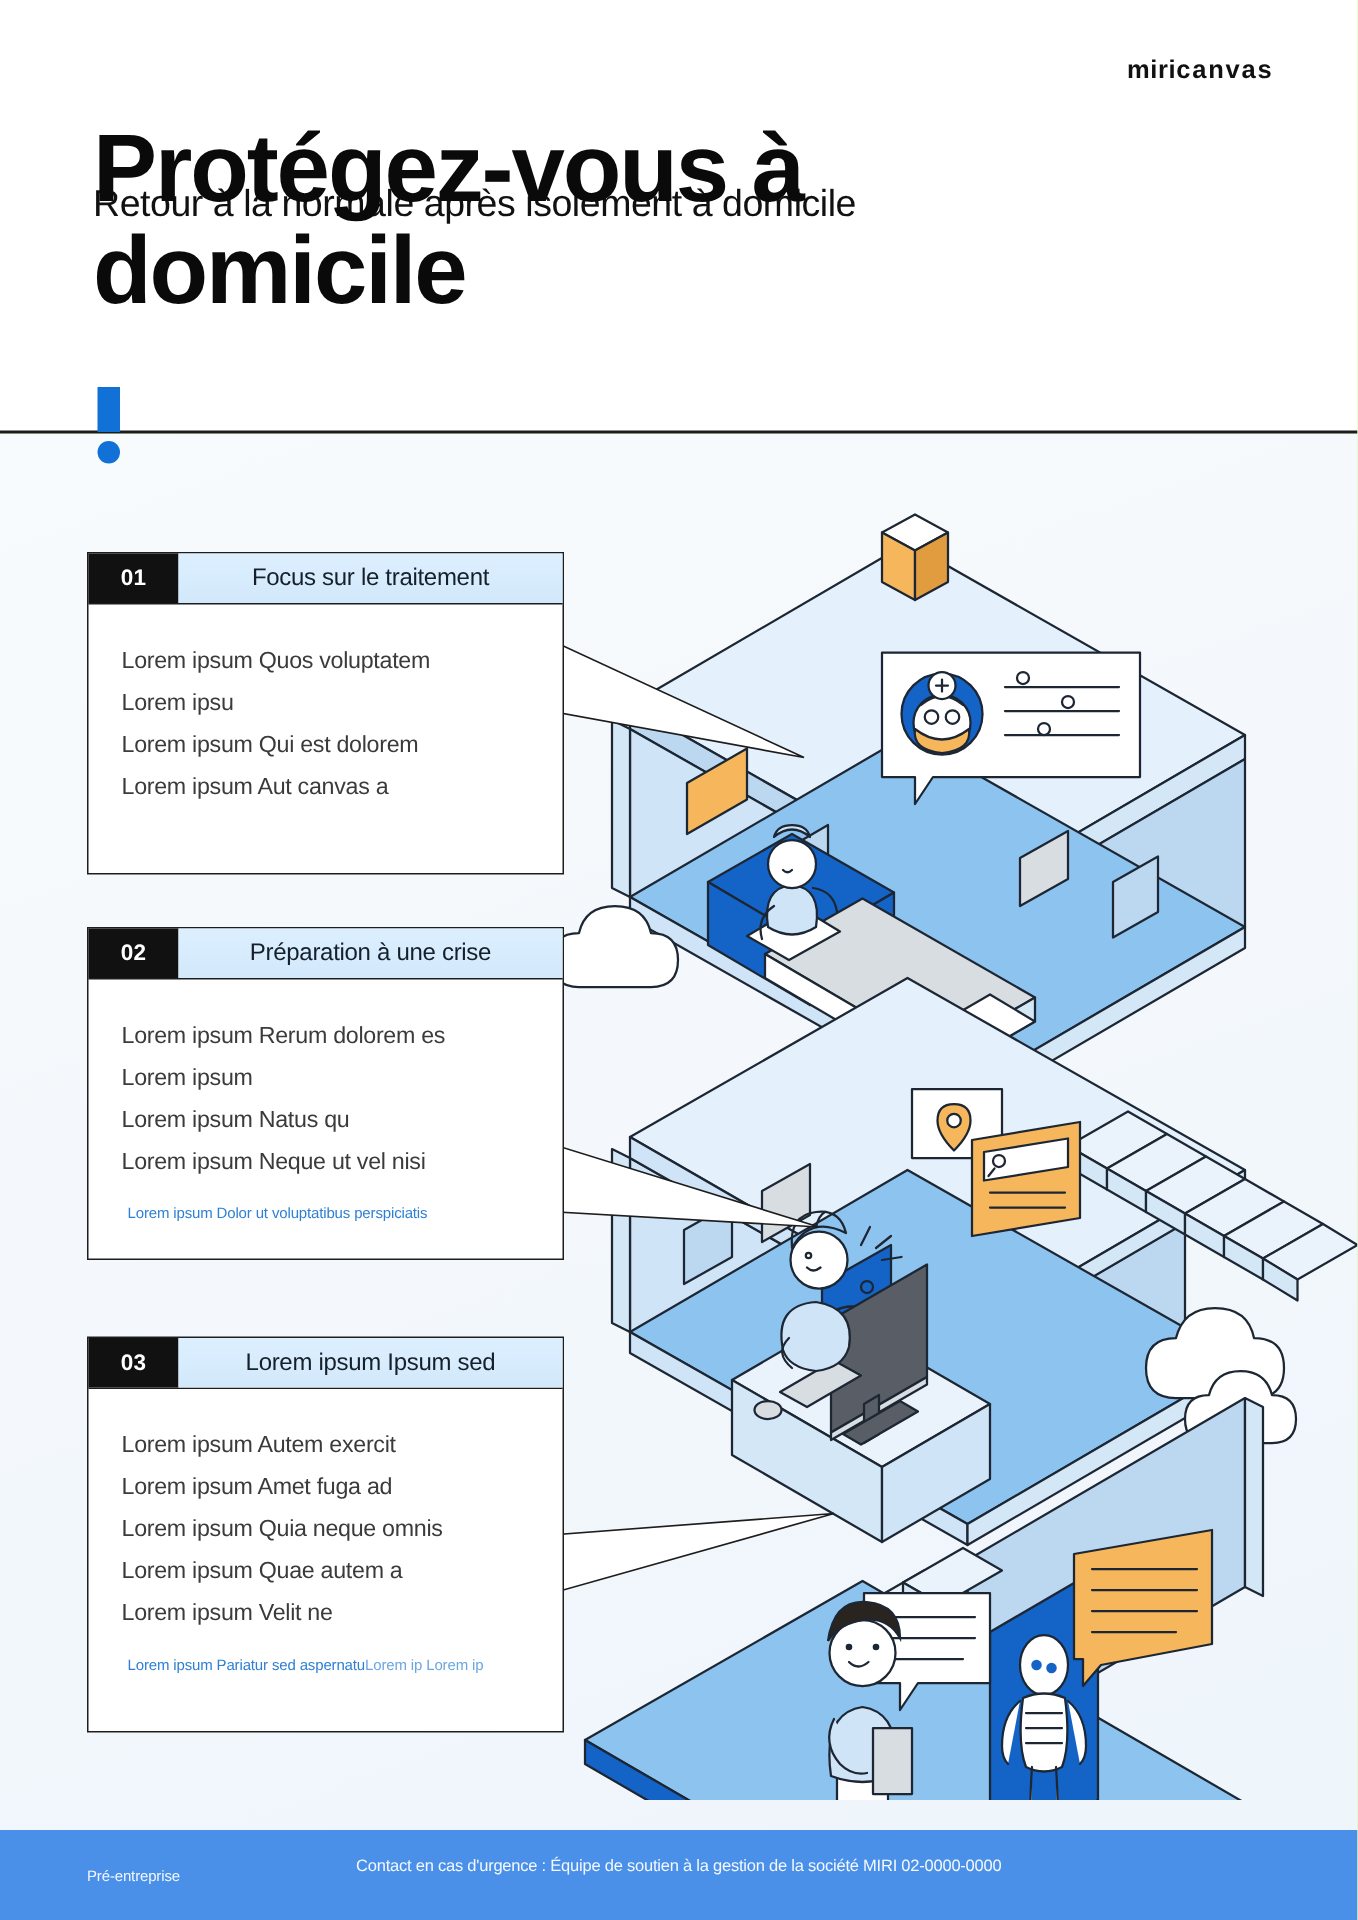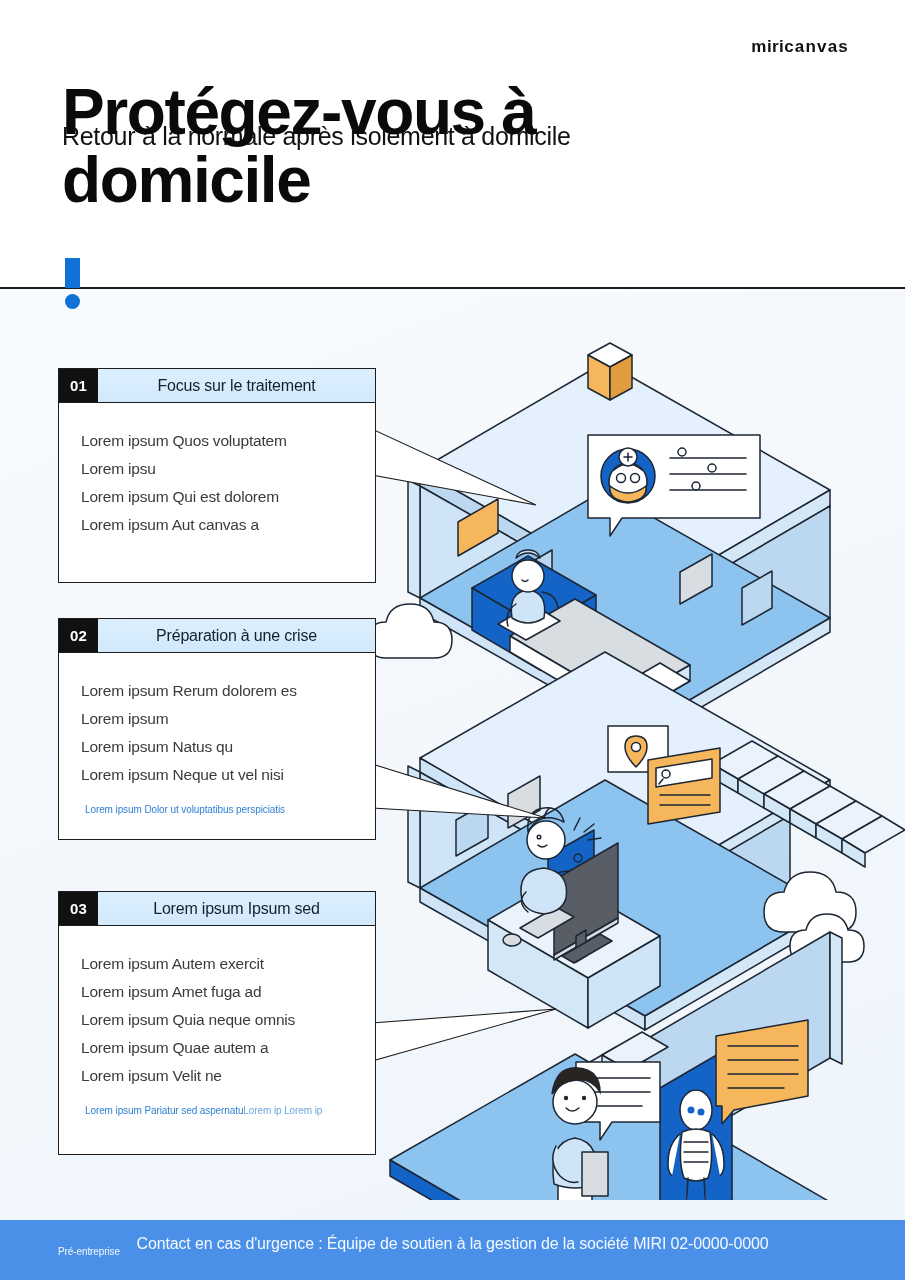--- a/index.html
+++ b/index.html
@@ -38,21 +38,21 @@
   
   .body-bg{
     position:absolute; left:0; top:289px; width:905px; height:931px;
     background:linear-gradient(160deg,#f7fbfd 0%, #f4f8fc 45%, #eef5fb 100%);
   }
 
   
   .card{ position:absolute; background:#ffffff; border:1.4px solid #1d1d1d; z-index:6; }
   .card-head{ display:flex; height:34px; border-bottom:1.4px solid #1d1d1d; }
   .card-num{
-    width:39px; background:#111111; color:#ffffff;
+    width:60px; background:#111111; color:#ffffff;
     font-size:15px; font-weight:700; display:flex; align-items:center; justify-content:center;
     letter-spacing:.2px;
   }
   .card-title{
     flex:1; background:linear-gradient(180deg,#dcefff 0%,#d2e9fb 100%);
     display:flex; align-items:center; justify-content:center;
     font-size:16px; font-weight:400; color:#16202b; letter-spacing:-.2px;
   }
   .card-body{ padding:24px 22px 16px 22px; }
   .card-body ul{ list-style:none; }
@@ -80,21 +80,21 @@
     position:absolute; left:0; top:1220px; width:905px; height:60px;
     background:#4a90e8;
   }
   .footer .fl{
     position:absolute; left:58px; top:1px; height:60px; display:flex; align-items:center;
     font-size:10px; color:#f2f7ff; letter-spacing:-.1px;
   }
   .footer .fc{
     position:absolute; left:0; top:1px; width:905px; height:46px;
     display:flex; align-items:center; justify-content:center;
-    font-size:16px; color:#f4f8ff; letter-spacing:-.15px;border-radius:15px;
+    font-size:11px; color:#f4f8ff; letter-spacing:-.15px;border-radius:15px;
   }
 </style>
 </head>
 <body>
 
 <div class="page">
 
   <div class="header">
     <div class="logo">
       <span>miri</span><span class="lw">canvas</span>

